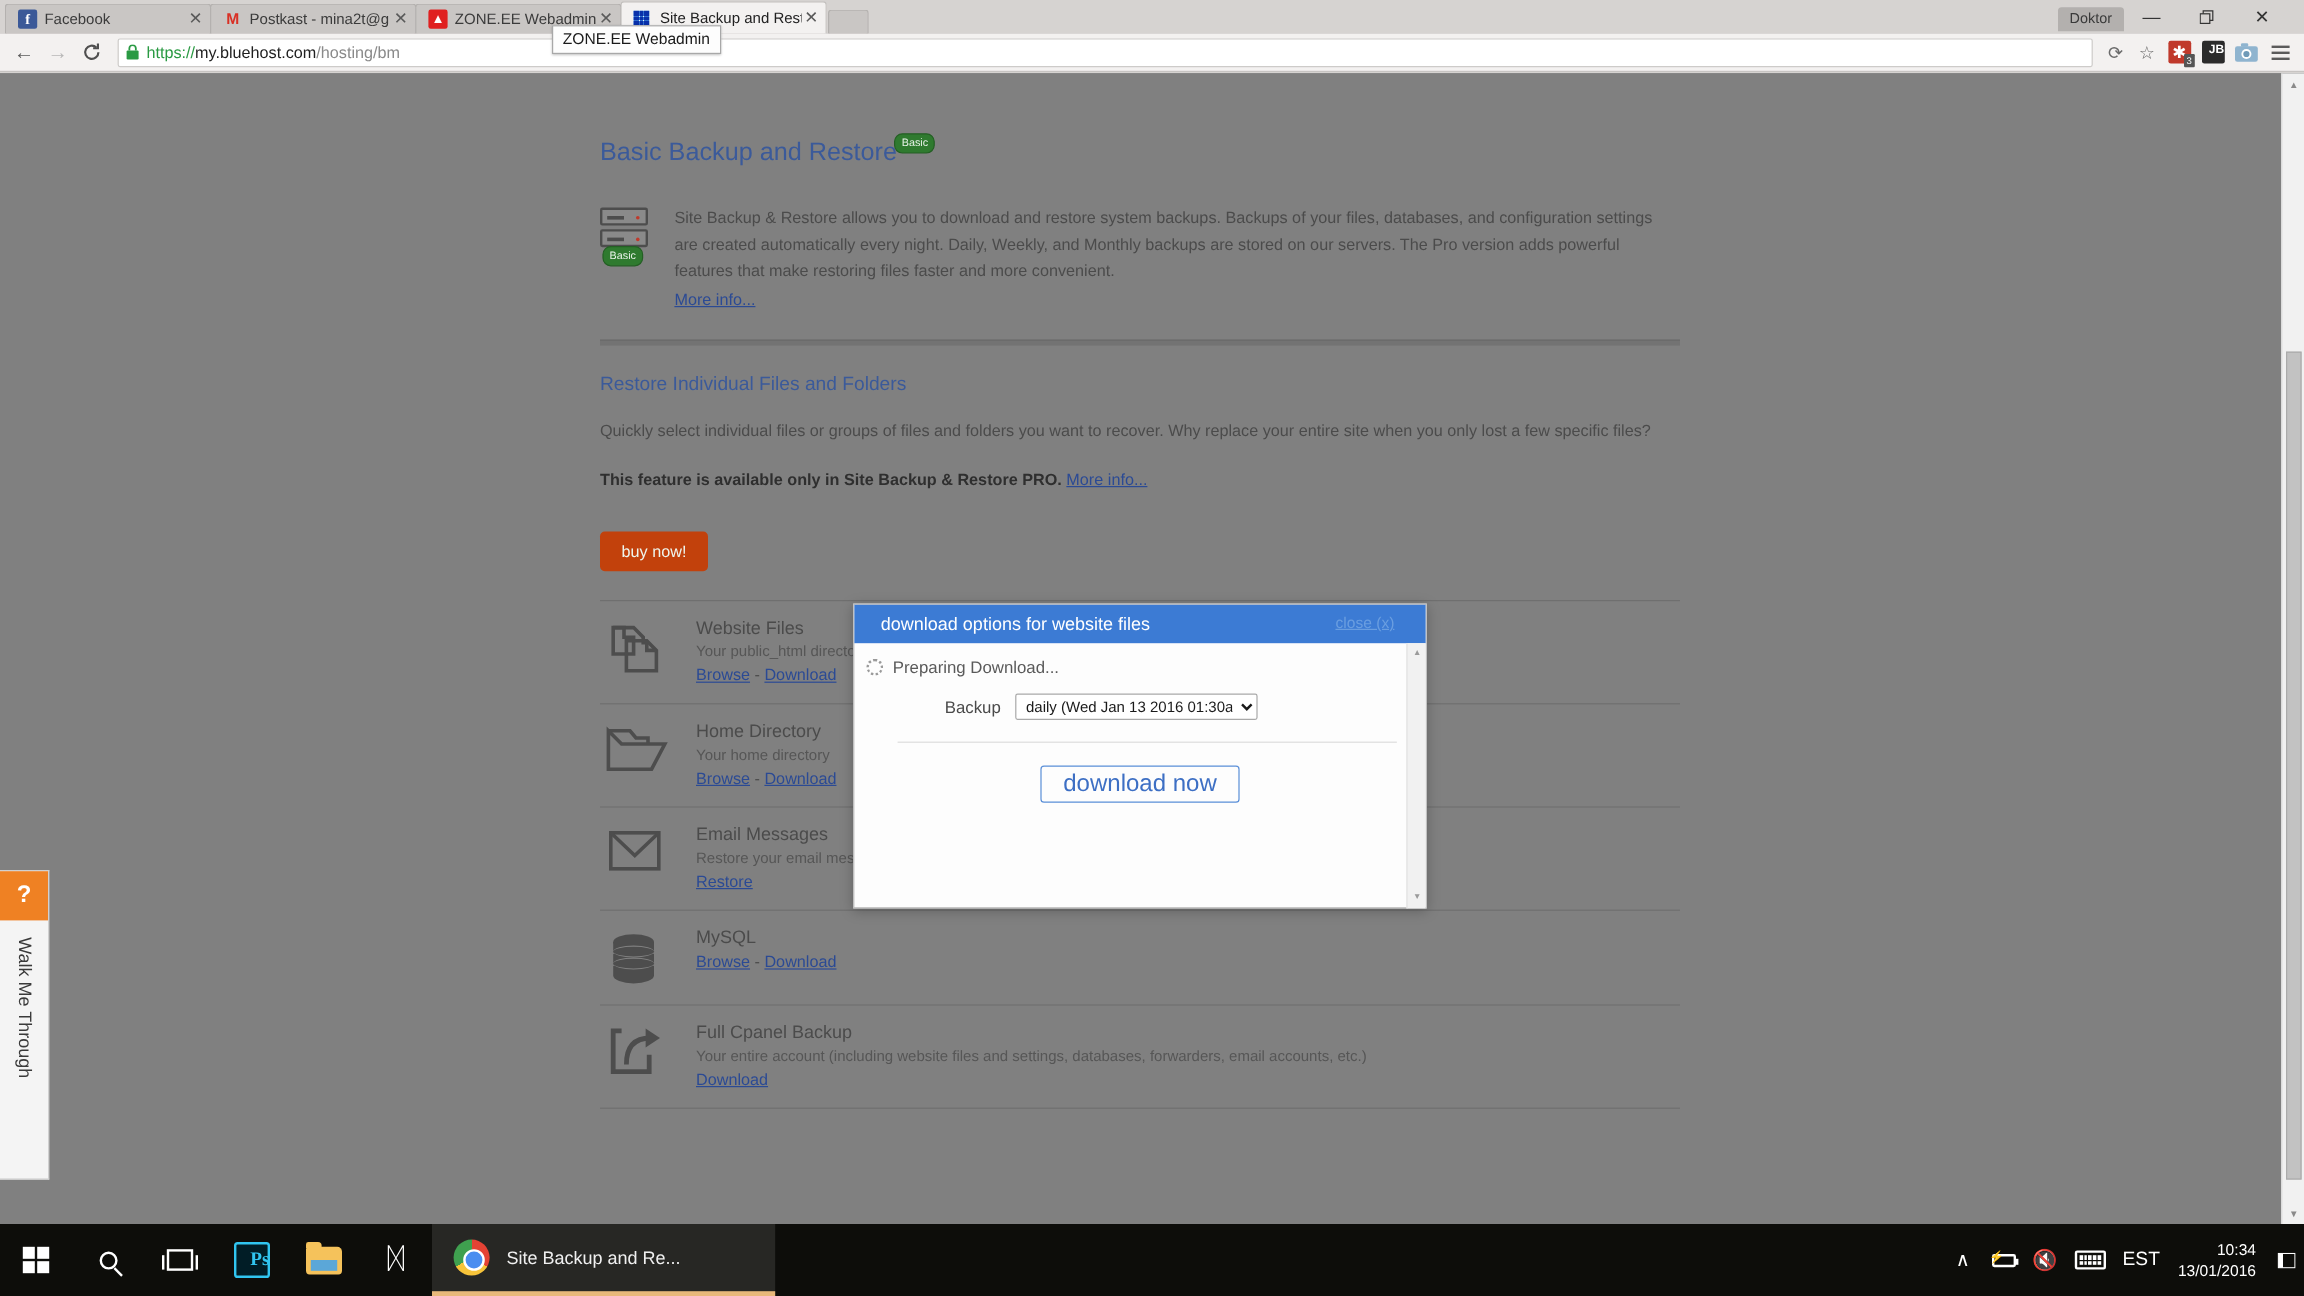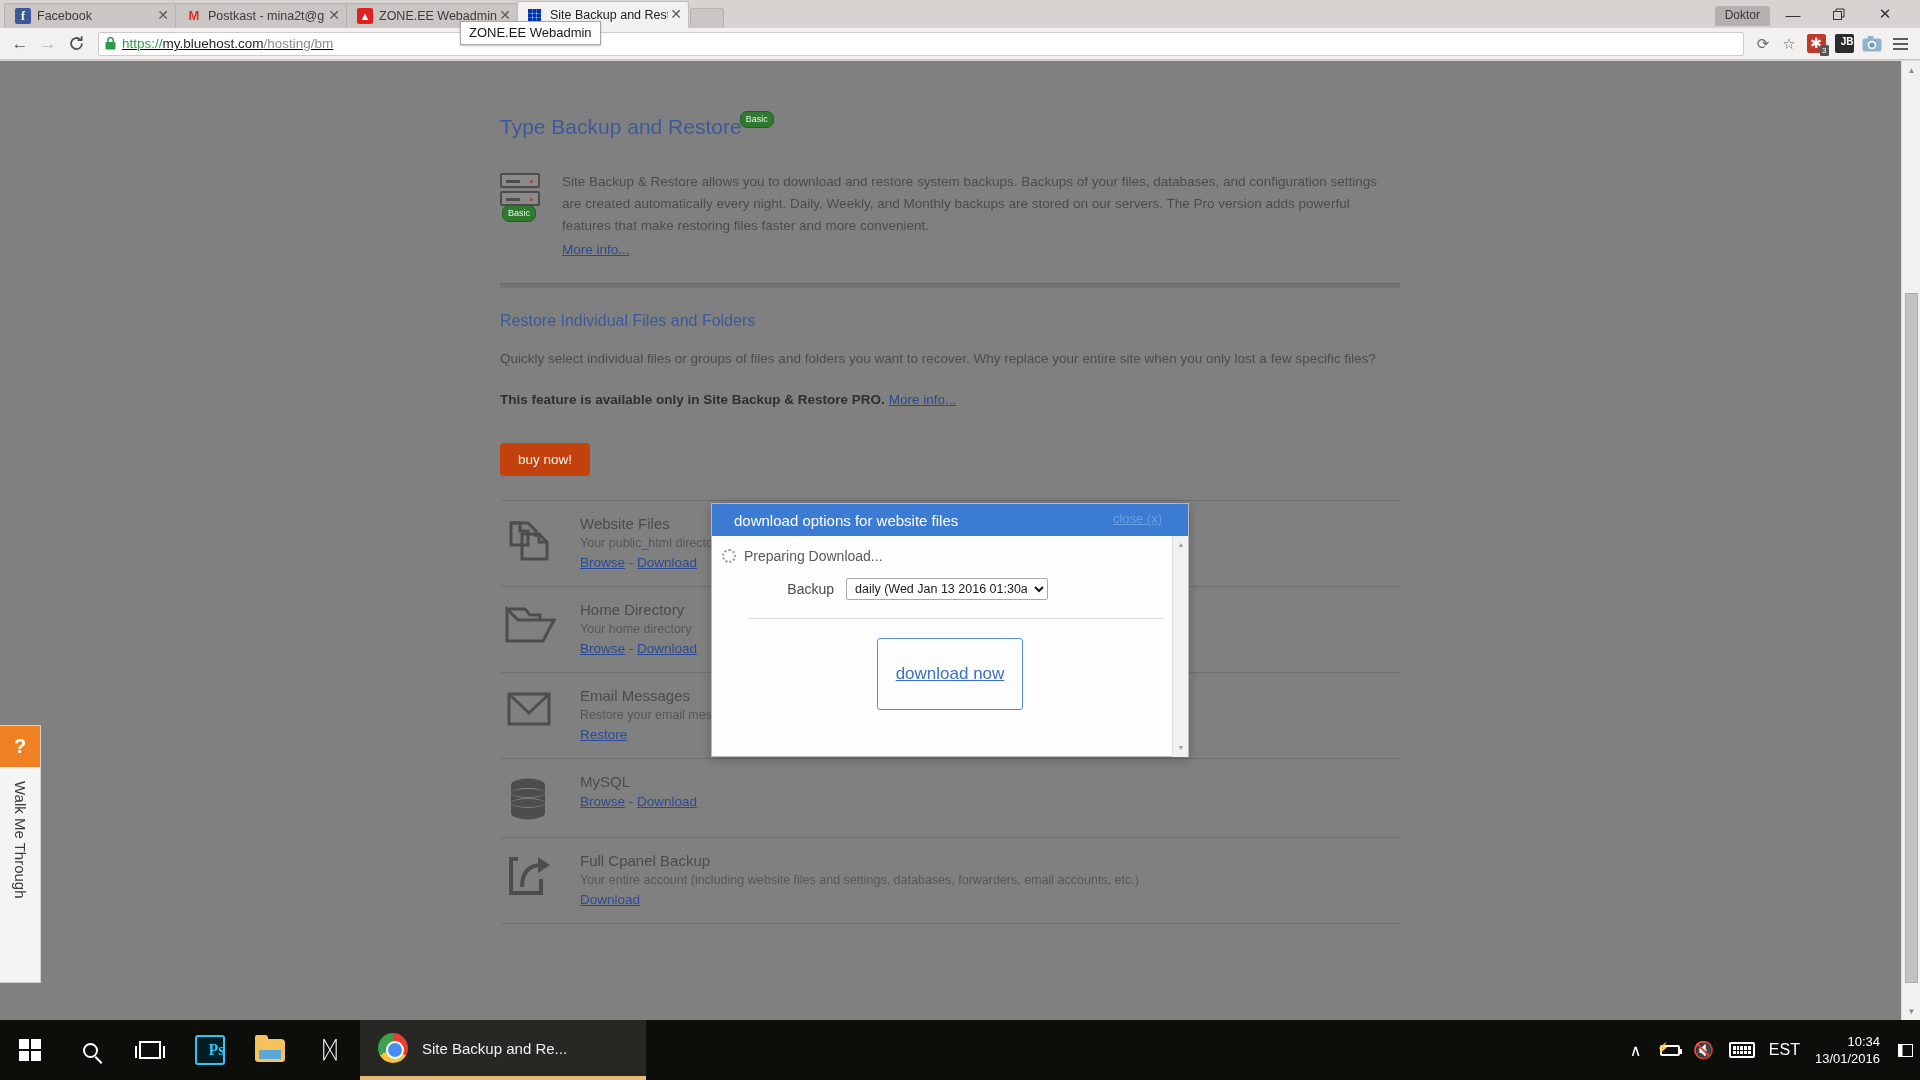--- a/index.html
+++ b/index.html
@@ -142,21 +142,20 @@
     flex: 1 1 auto;
     height: 24px;
     margin: 0 6px 0 8px;
     background: #ffffff;
     border: 1px solid #cdcbc9;
     border-radius: 2px;
     display: flex; align-items: center;
     padding: 0 6px;
     font-size: 13.5px;
     overflow: hidden;
-    text-decoration: underline;
   }
   #lock-icon { margin-right: 6px; display: flex; }
   .url-scheme { color: #2a9a43; }
   .url-host   { color: #1f1f1f; }
   .url-path   { color: #8a8a8a; }
   .omni-btn { width: 26px; height: 24px; display:flex; align-items:center;
               justify-content:center; color:#6a6a6a; font-size:15px; cursor:pointer; }
   .ext-btn { width: 28px; height: 28px; display:flex; align-items:center;
              justify-content:center; cursor:pointer; position: relative; }
   #ext-adblock {
@@ -384,25 +383,24 @@
     height: 1px; background: #dcdcdc;
     margin: 18px 24px 0 36px;
   }
   #download-now-button {
     display: block;
     margin: 19px auto 0;
     background: #fdfdfd;
     border: 1px solid #5a8fd8;
     border-radius: 3px;
     color: #3d6fc4;
-    font-size: 17px;
-    padding: 25px 18px;
+    font-size: 20px;
+    padding: 3px 18px;
     cursor: pointer;
     font-family: "Liberation Sans", sans-serif;
-    text-decoration: underline;
   }
   #dialog-scrollbar {
     position: absolute; right: 0; top: 32px;
     width: 16px; height: 221px;
     background: #f1f1f1;
     border-left: 1px solid #e2e2e2;
   }
   #dialog-scrollbar .arrow {
     width: 16px; height: 16px;
     display:flex; align-items:center; justify-content:center;
@@ -627,21 +625,21 @@
     </div>
   </div>
 
   <div id="viewport">
 
     <div id="page">
 
       <div id="content">
 
         <h1 id="page-title">
-          <span>Type Backup and Restore</span><span class="badge-basic">Basic</span>
+          <span>Basic Backup and Restore</span><span class="badge-basic">Basic</span>
         </h1>
 
         <div id="intro-block">
           <div id="server-icon">
             <div class="srv-box">
                 <span class="srv-led"></span>
               </div>
             <div class="srv-box">
                 <span class="srv-led"></span>
               </div>

